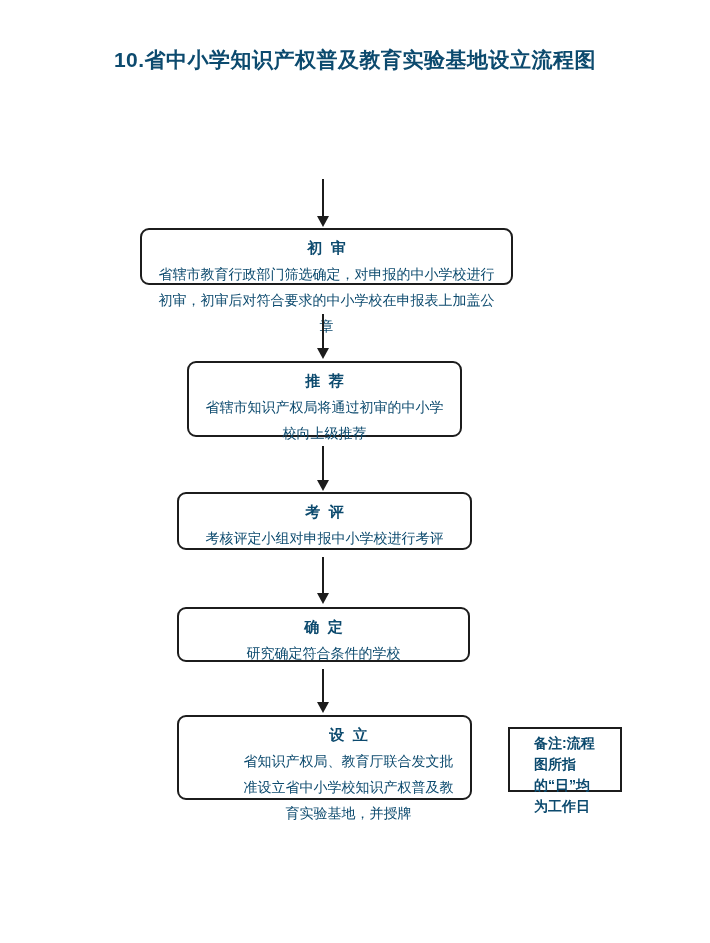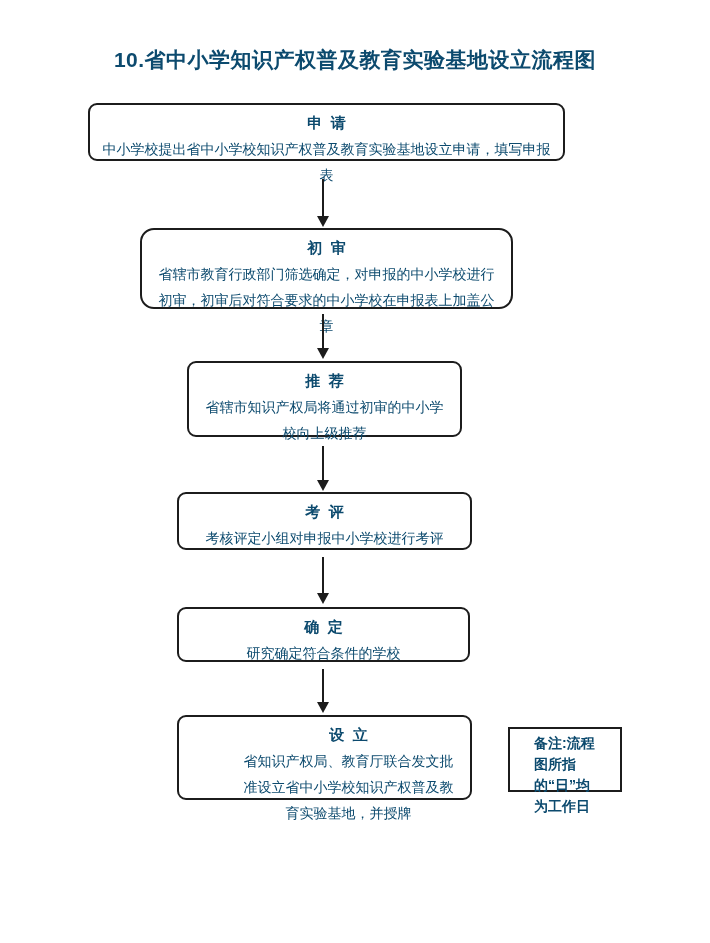--- a/index.html
+++ b/index.html
@@ -82,42 +82,38 @@
     box-sizing: border-box;
     border: 2px solid #1c1c1c;
     background: #ffffff;
     font-size: 14px;
     font-weight: bold;
     line-height: 21px;
     padding: 4px 24px;
   }
   
   #box-application    { left: 88px;  top: 103px; width: 477px; height: 58px; }
-  #box-initial-review { left: 140px; top: 228px; width: 373px; height: 81px; border-radius: 14px; }
+  #box-initial-review { left: 140px; top: 228px; width: 373px; height: 57px; }
   #box-recommendation { left: 187px; top: 361px; width: 275px; height: 76px; }
   #box-evaluation     { left: 177px; top: 492px; width: 295px; height: 58px; }
   #box-determination  { left: 177px; top: 607px; width: 293px; height: 55px; }
   #box-establishment  { left: 177px; top: 715px; width: 295px; height: 85px; padding-left: 48px; }
   #arrow-1 { left: 316px; top: 179px; height: 48px; }
   #arrow-2 { left: 316px; top: 314px; height: 45px; }
   #arrow-3 { left: 316px; top: 446px; height: 45px; }
   #arrow-4 { left: 316px; top: 557px; height: 47px; }
   #arrow-5 { left: 316px; top: 669px; height: 44px; }
 </style>
 </head>
 <body>
 
 <div class="page">
 
   <div class="page-title">10.省中小学知识产权普及教育实验基地设立流程图</div>
 
-  <div id="box-application" class="flow-box align-center">
-    <div class="box-heading">申  请</div>
-    <div class="box-body">中小学校提出省中小学校知识产权普及教育实验基地设立申请，填写申报表</div>
-  </div>
 
   <div id="arrow-1" class="flow-arrow">
     <div class="arrow-line"></div>
     <div class="arrow-head"></div>
   </div>
 
   <div id="box-initial-review" class="flow-box align-left">
     <div class="box-heading">初  审</div>
     <div class="box-body">省辖市教育行政部门筛选确定，对申报的中小学校进行初审，初审后对符合要求的中小学校在申报表上加盖公章</div>
   </div>

